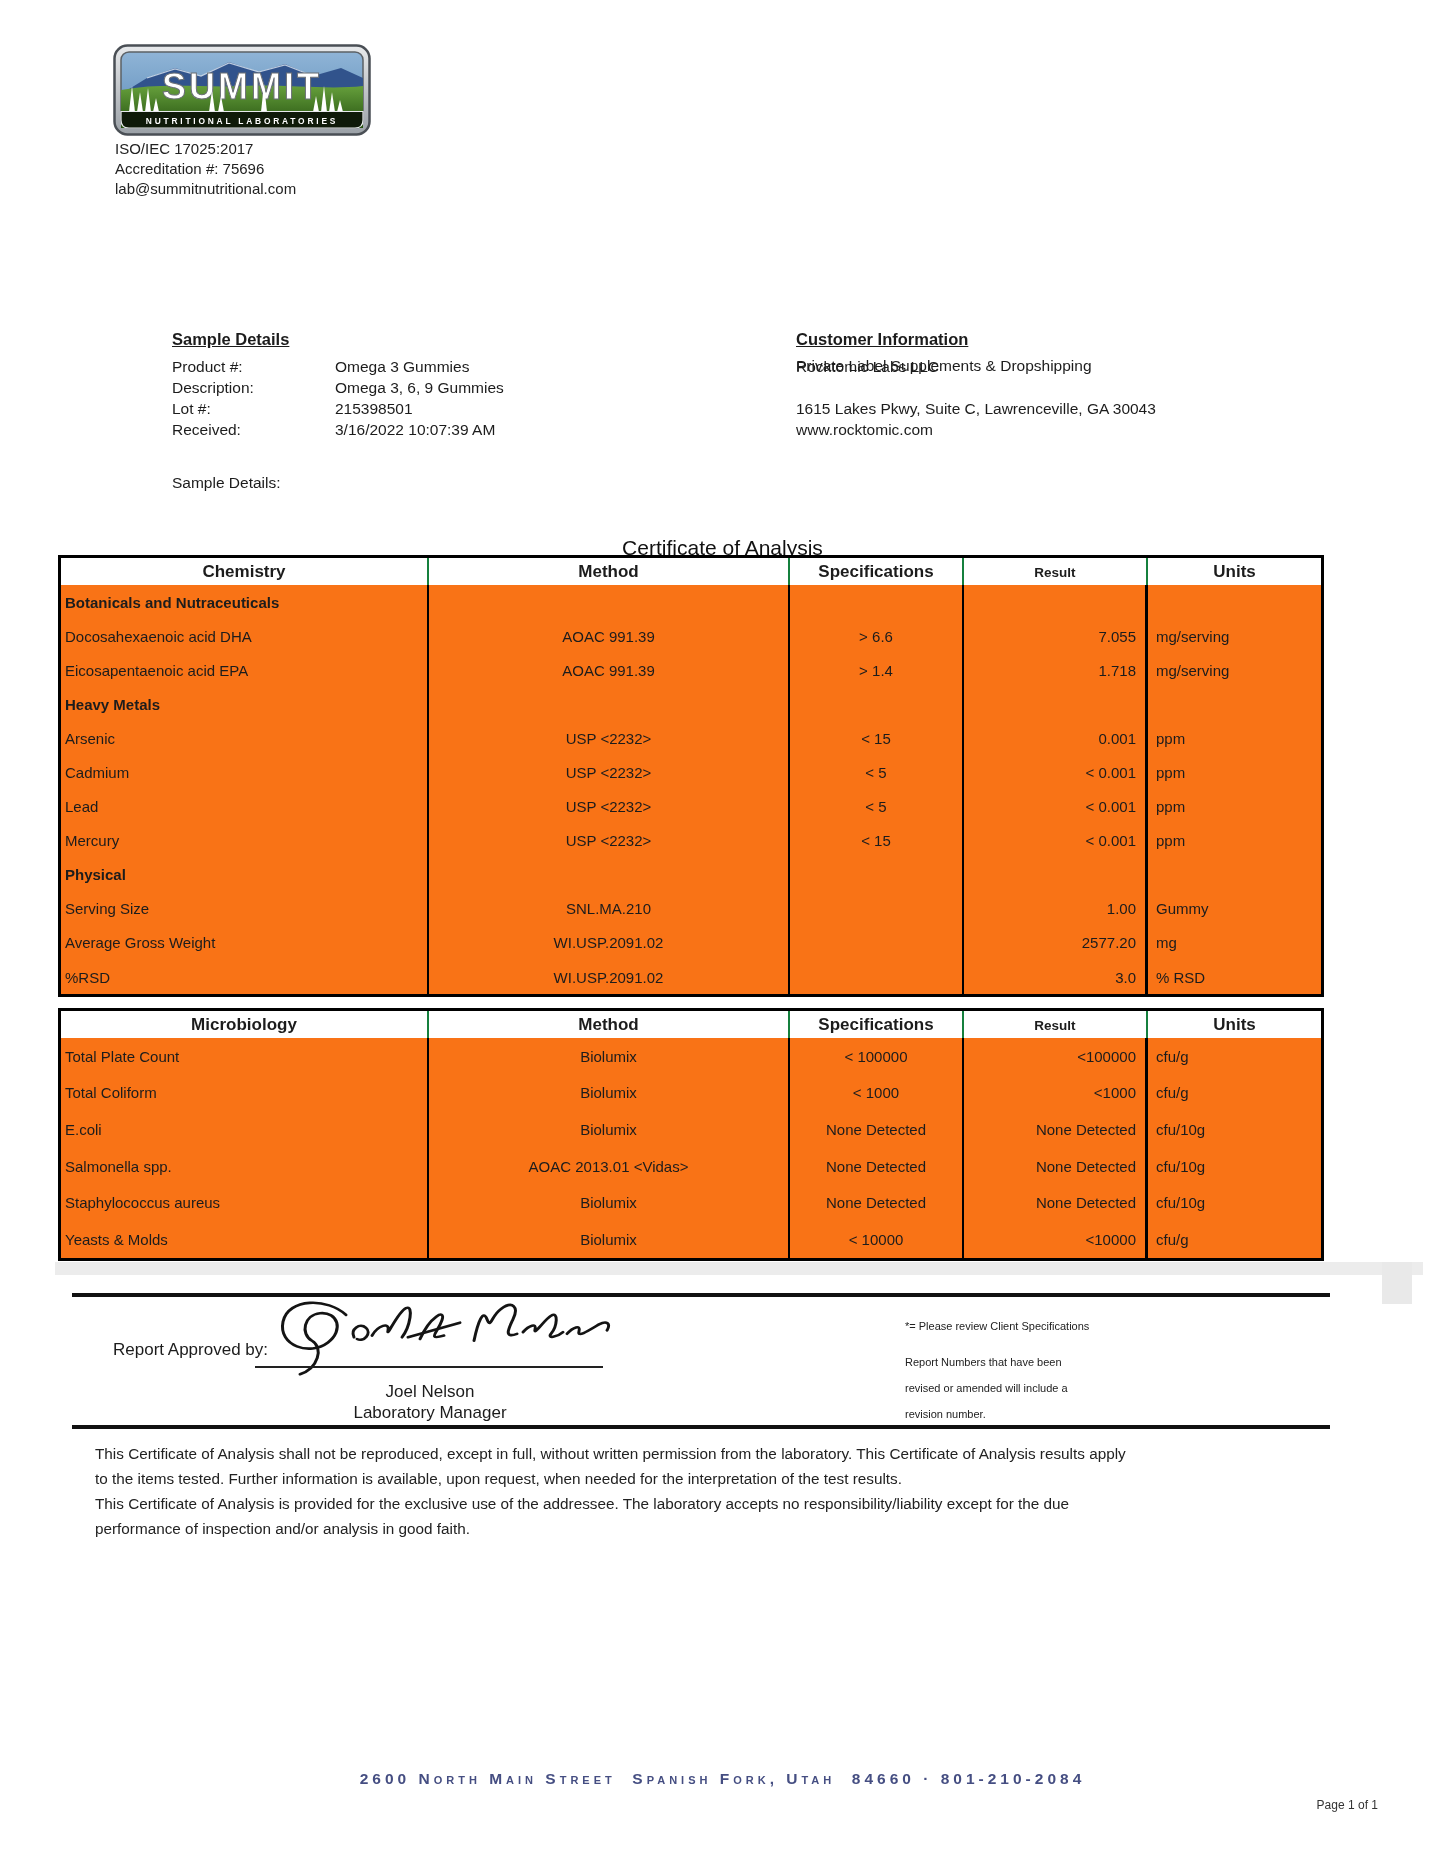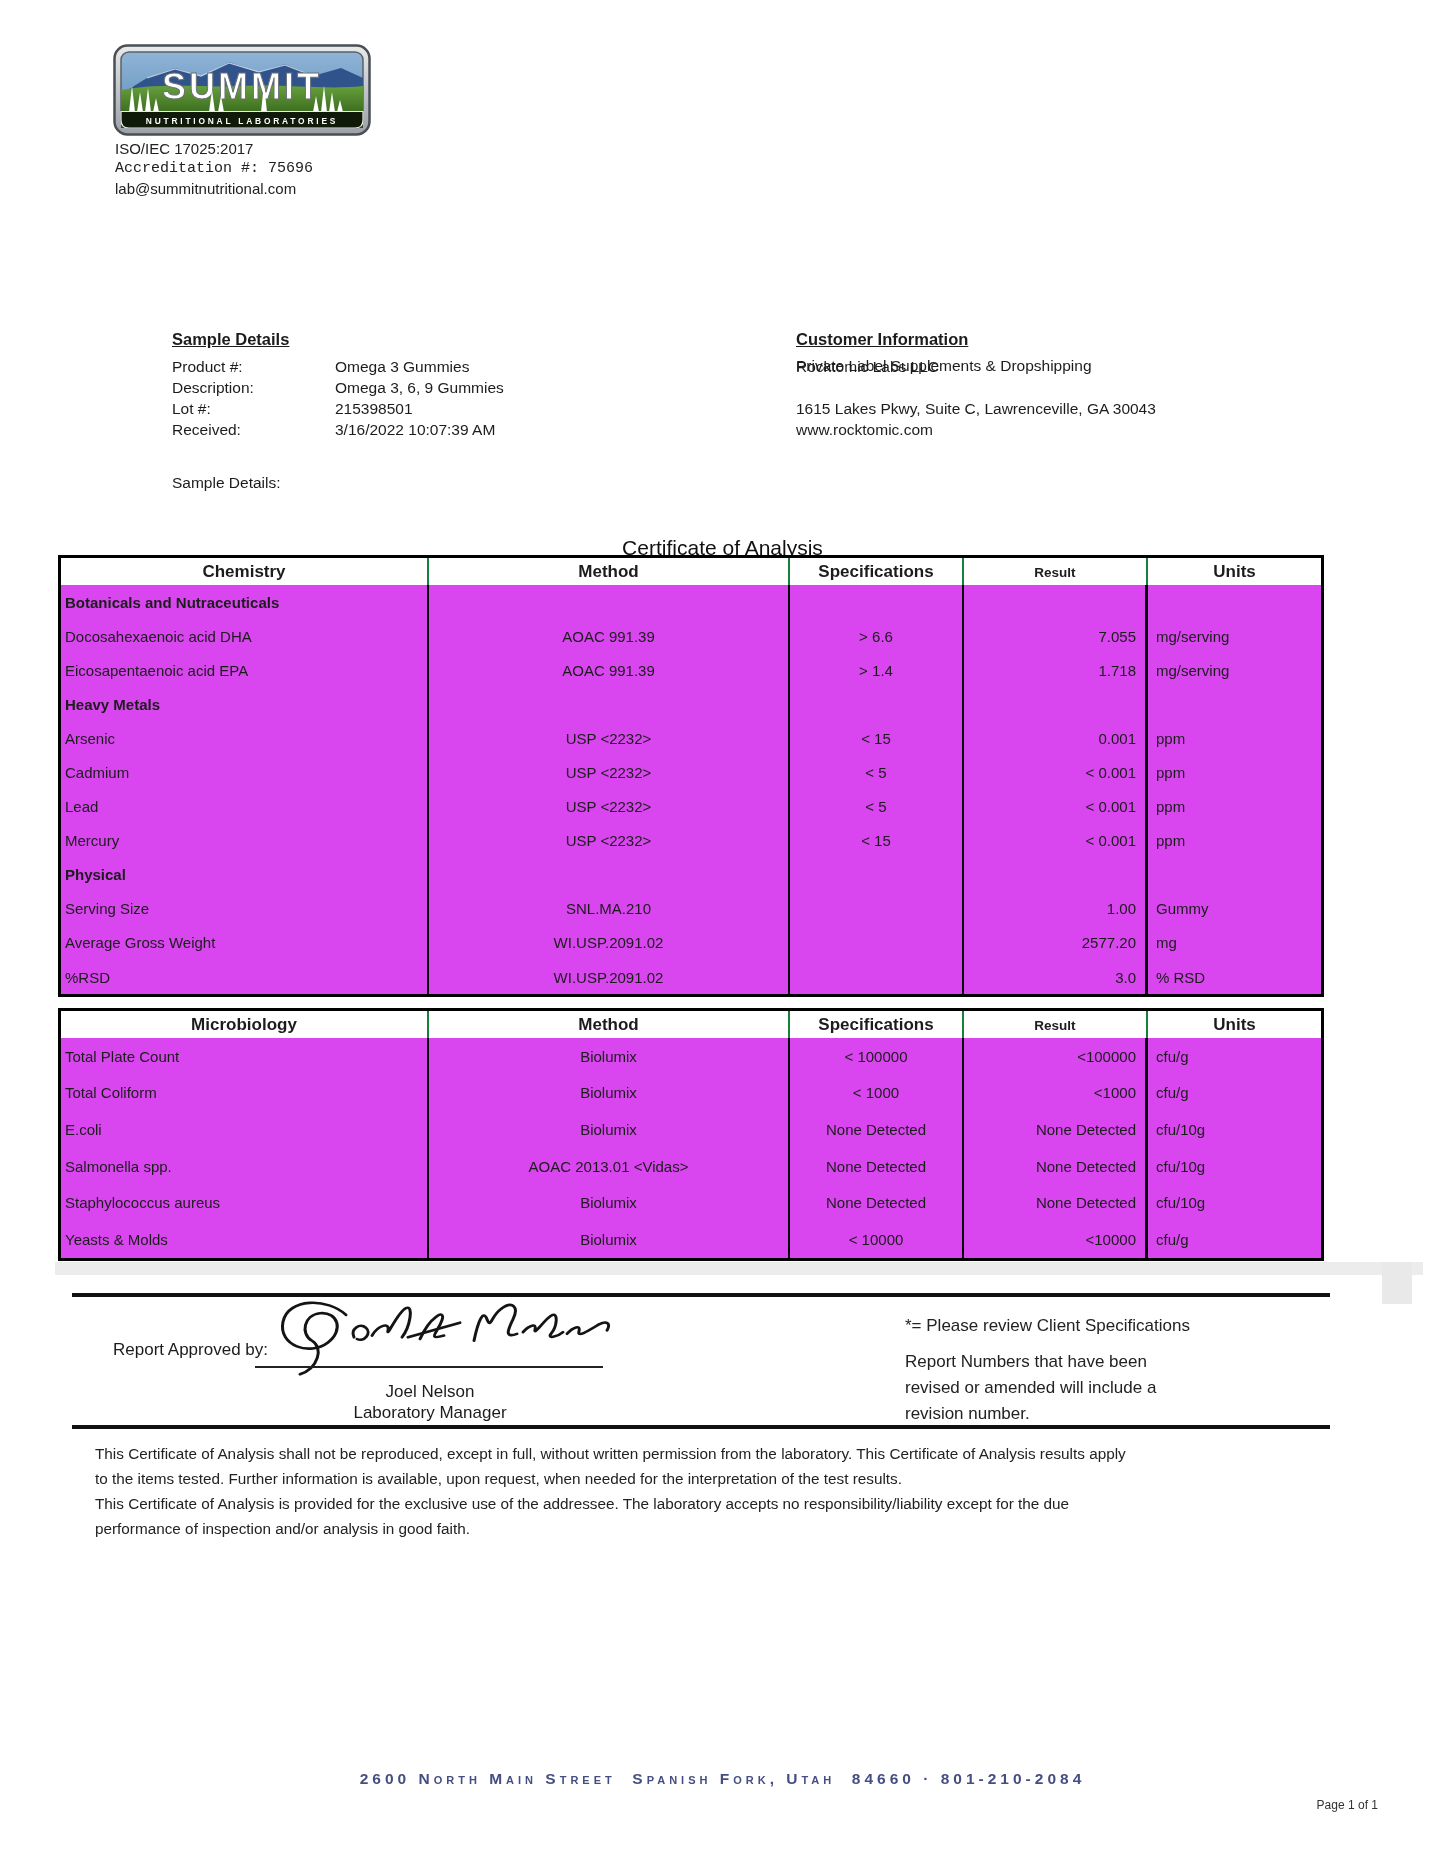--- a/index.html
+++ b/index.html
@@ -24,41 +24,41 @@
   .cert-title{left:0;top:536px;width:1445px;text-align:center;font-size:21px;color:#111;}
 
   
   .tbl-header{display:grid;grid-template-columns:368px 361px 174px 184px 173px;
               width:1260px;height:28px;border:3px solid #000;background:#fff;}
   .th{display:flex;align-items:center;justify-content:center;font-weight:bold;font-size:17px;
       border-right:2px solid #15803d;}
   .th:last-child{border-right:none;}
   .th.small{font-size:13.5px;}
   .tbl-body{display:grid;grid-template-columns:368px 361px 174px 184px 173px;
-            width:1260px;border:3px solid #000;border-top:none;background:#d946ef;}
+            width:1260px;border:3px solid #000;border-top:none;background:#f97316;}
   .tr{display:contents;}
   .td{display:flex;align-items:center;font-size:15px;overflow:hidden;white-space:nowrap;}
   .td.c-name{border-right:2px solid #000;padding-left:4px;justify-content:flex-start;}
   .td.c-method{border-right:2px solid #000;justify-content:center;}
   .td.c-spec{border-right:2px solid #000;justify-content:center;}
   .td.c-result{border-right:3px solid #000;justify-content:flex-end;padding-right:9px;}
   .td.c-units{justify-content:flex-start;padding-left:8px;}
   .tr.section .c-name{font-weight:bold;}
   .chem-body .td{height:34.1px;}
   .micro-body .td{height:36.6px;}
 
   
   .gray-band{background:#ececec;}
 
   
   .rule{background:#111;}
   .sig-underline{background:#222;}
   .approve-label{font-size:17px;}
   .approver{width:350px;text-align:center;font-size:17px;line-height:21px;}
-  .note{font-size:17px;line-height:26px;color:#222;}
+  .note{font-size:11px;line-height:26px;color:#222;}
 
   
   .disclaimer{font-size:15.3px;line-height:25px;color:#222;white-space:nowrap;}
 
   
   .footer-address{left:0;top:1770px;width:1445px;text-align:center;font-variant:small-caps;
                   letter-spacing:4px;font-weight:bold;font-size:15.5px;color:#454e82;white-space:pre;}
   .page-num{right:67px;top:1798px;font-size:12px;color:#333;}
 </style>
 </head>
@@ -100,21 +100,21 @@
           <polygon points="208,68 211,42 214,68"></polygon>
         <polygon points="216,68 219,48 222,68"></polygon>
           <polygon points="224,68 227,56 230,68"></polygon>
       </g>
       <path d="M8,67.5 L250,67.5 L250,76 Q250,84 242,84 L16,84 Q8,84 8,76 Z" fill="#0f1a09" stroke="#e8eaec" stroke-width="1.2"></path>
       <text x="129" y="79.5" text-anchor="middle" font-size="8.4" font-weight="bold" letter-spacing="2.8" fill="#ffffff" font-family="Liberation Sans, sans-serif">NUTRITIONAL LABORATORIES</text>
     </svg>
   </div>
 
   <div class="abs iso-line" style="left:115px;top:139px;">ISO/IEC 17025:2017</div>
-  <div class="abs iso-line" style="left:115px;top:159px;font-family:Liberation Mono, monospace;">Accreditation #: 75696</div>
+  <div class="abs iso-line" style="left:115px;top:159px;">Accreditation #: 75696</div>
   <div class="abs iso-line" style="left:115px;top:179px;">lab@summitnutritional.com</div>
 
 
   <div class="abs blk-title" style="left:172px;top:330px;">Sample Details</div>
   <div class="field-row" style="left:172px;top:357px;">Product #:</div>
   <div class="field-row" style="left:335px;top:357px;">Omega 3 Gummies</div>
   <div class="field-row" style="left:172px;top:378px;">Description:</div>
   <div class="field-row" style="left:335px;top:378px;">Omega 3, 6, 9 Gummies</div>
   <div class="field-row" style="left:172px;top:399px;">Lot #:</div>
   <div class="field-row" style="left:335px;top:399px;">215398501</div>

